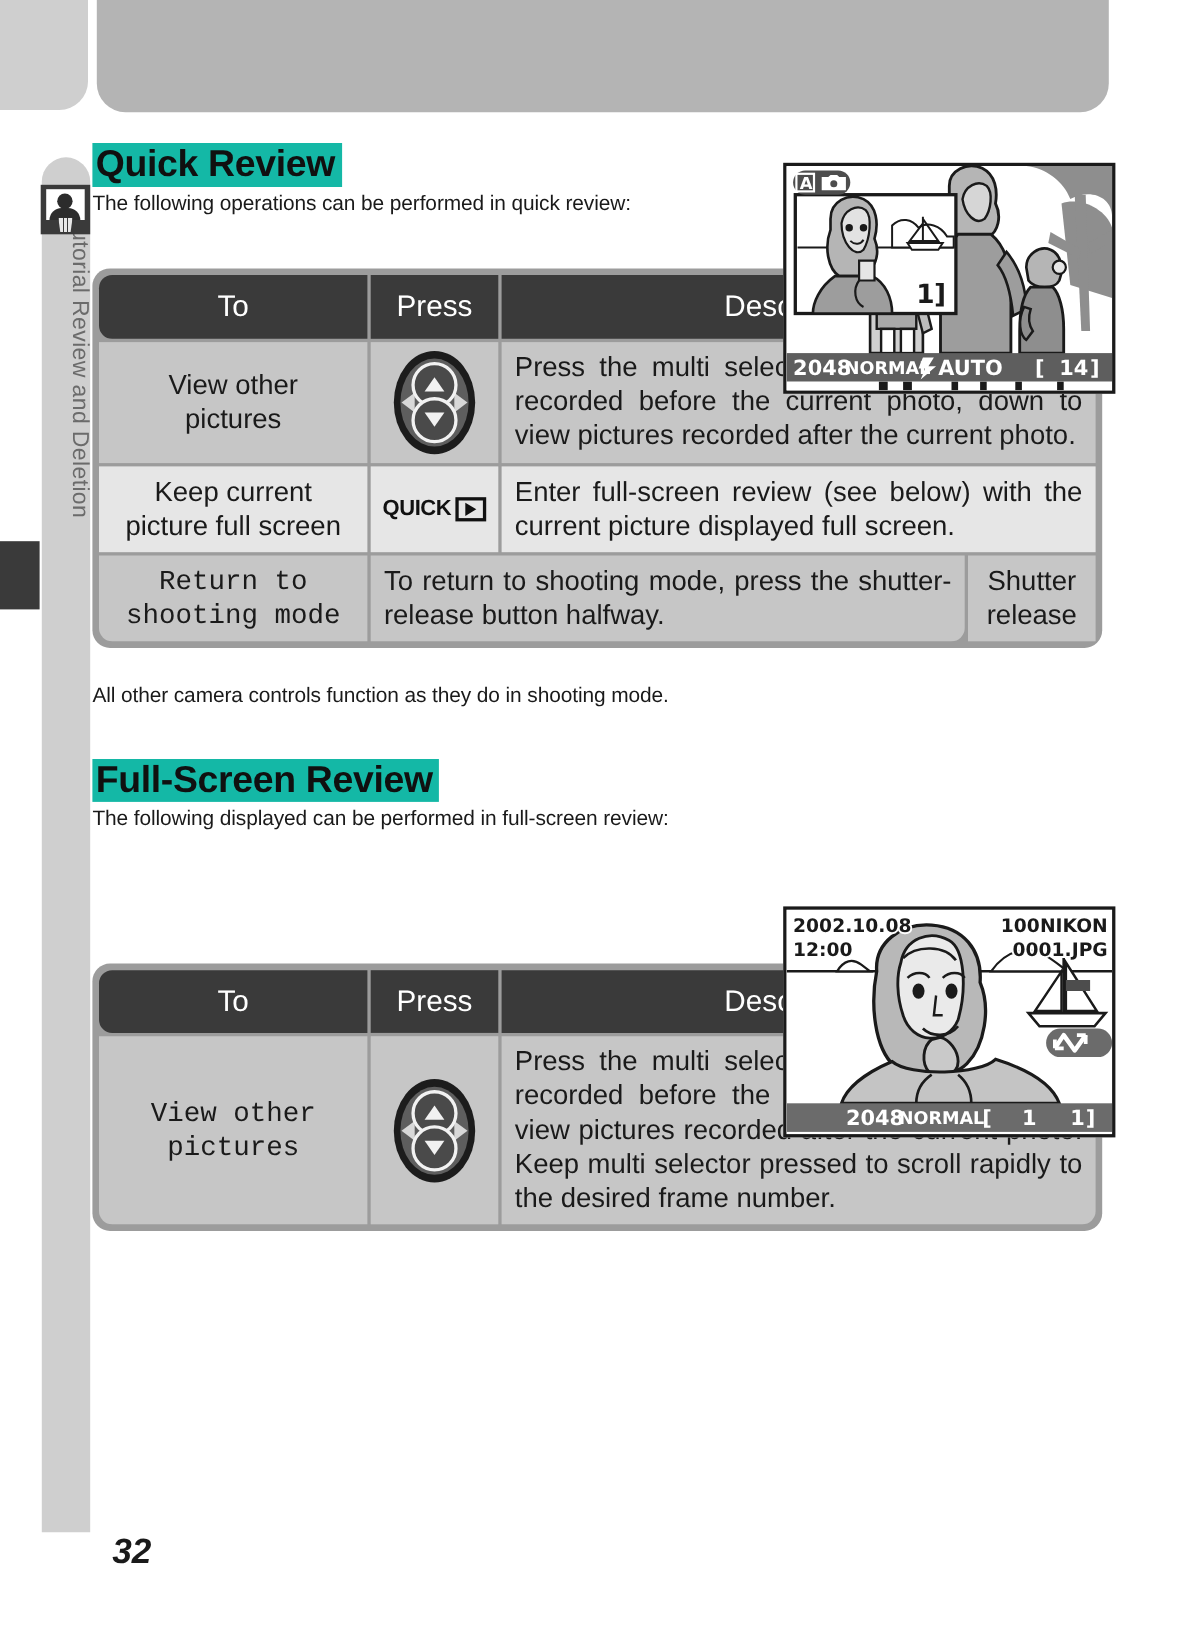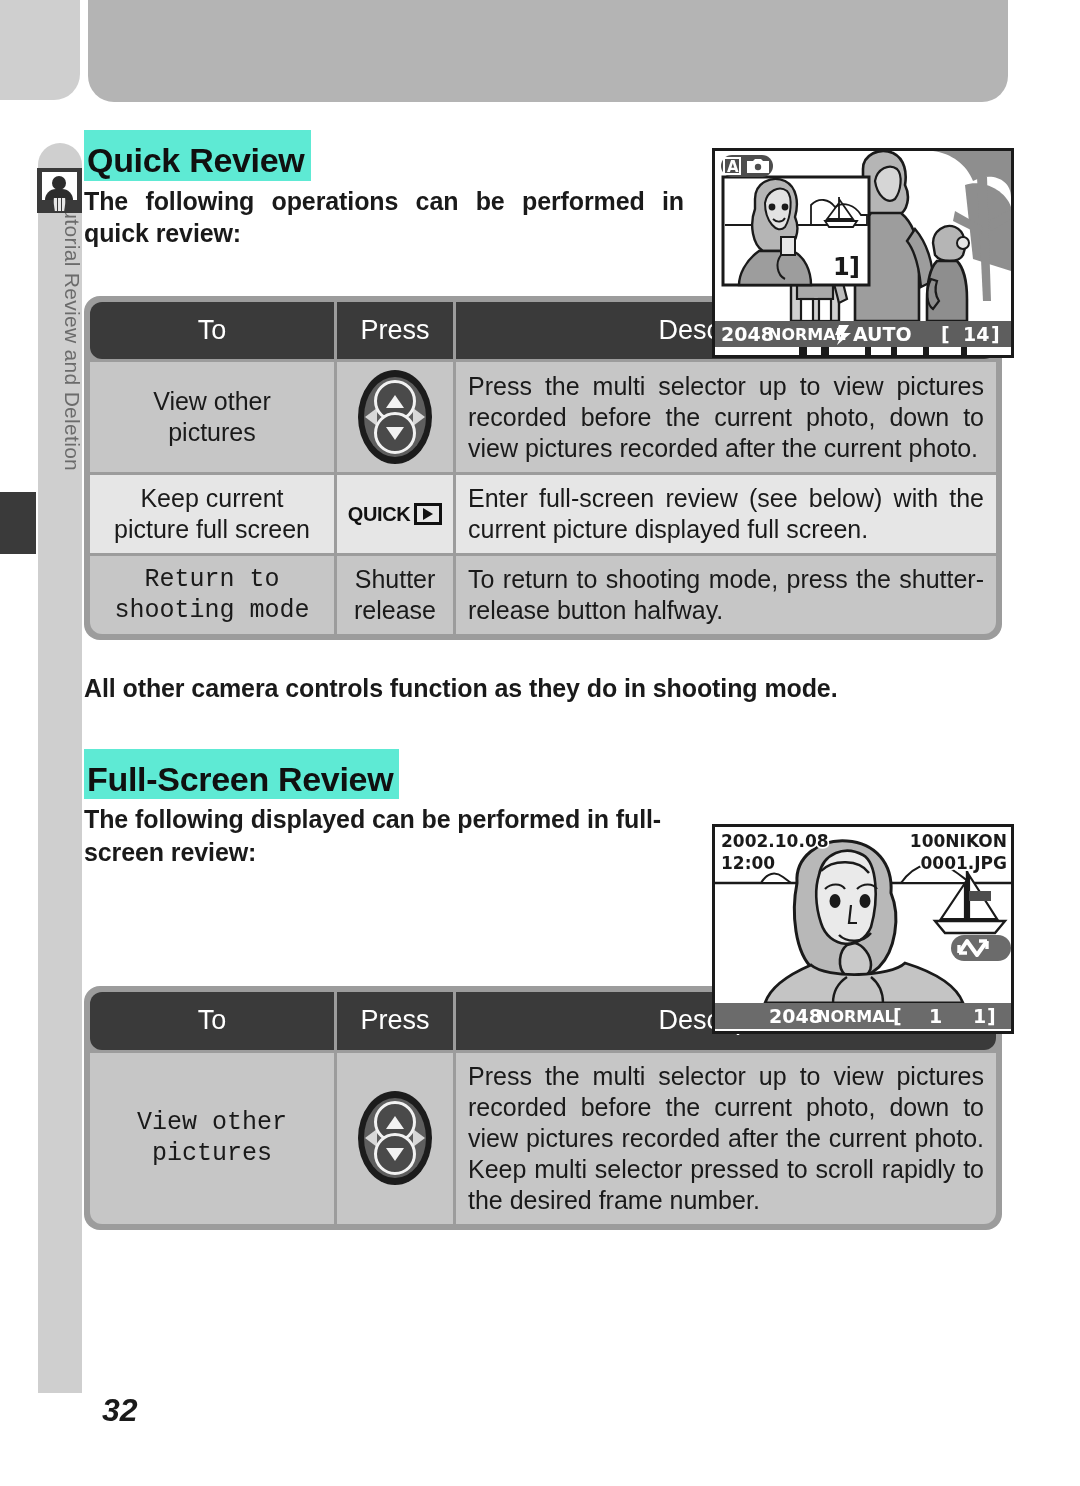--- a/index.html
+++ b/index.html
@@ -57,29 +57,28 @@
     text-align:left;white-space:nowrap;
   }
   .edge-tab{
     position:absolute;left:0;top:492px;width:36px;height:62px;background:#3a3a3a;
   }
   
   .content{
     position:absolute;left:84px;top:130px;width:930px;
   }
   h2.section-title{
-    margin:0 0 4px 0;padding:12px 6px 2px 3px;
+    margin:0 0 4px 0;padding:1px 6px 2px 3px;
     font-size:34px;font-weight:bold;color:#101010;
-    display:inline-block;background:#5eead4;
+    display:inline-block;background:#14b8a6;
     letter-spacing:-.3px;line-height:1.08;
   }
   .para{
-    font-size:25px;color:#1a1a1a;line-height:1.30;margin:0;
+    font-size:19px;color:#1a1a1a;line-height:1.30;margin:0;
     letter-spacing:-.1px;
-    font-weight:bold;
   }
   .para.justify{text-align:justify;}
   .intro-block{width:600px;}
   
   .lcd{
     position:absolute;border:3px solid #1a1a1a;background:#ffffff;
     overflow:hidden;
   }
   .lcd-1{left:712px;top:148px;width:296px;height:204px;}
   .lcd-2{left:712px;top:824px;width:296px;height:204px;}
@@ -225,22 +224,22 @@
             <span class="play">
                 <i></i>
               </span>
           </span>
         </div>
         <div class="cell c-desc">Enter full-screen review (see below) with the current picture displayed full screen.</div>
       </div>
 
       <div class="row r-a last">
         <div class="cell c-to">Return to shooting mode</div>
+        <div class="cell c-desc">To return to shooting mode, press the shutter-release button halfway.</div>
         <div class="cell c-press">Shutter release</div>
-        <div class="cell c-desc">To return to shooting mode, press the shutter-release button halfway.</div>
       </div>
     </div>
 
     <div style="height:32px"></div>
     <p class="para">All other camera controls function as they do in shooting mode.</p>
   </div>
 
   <div style="height:44px"></div>
 
   <div>

